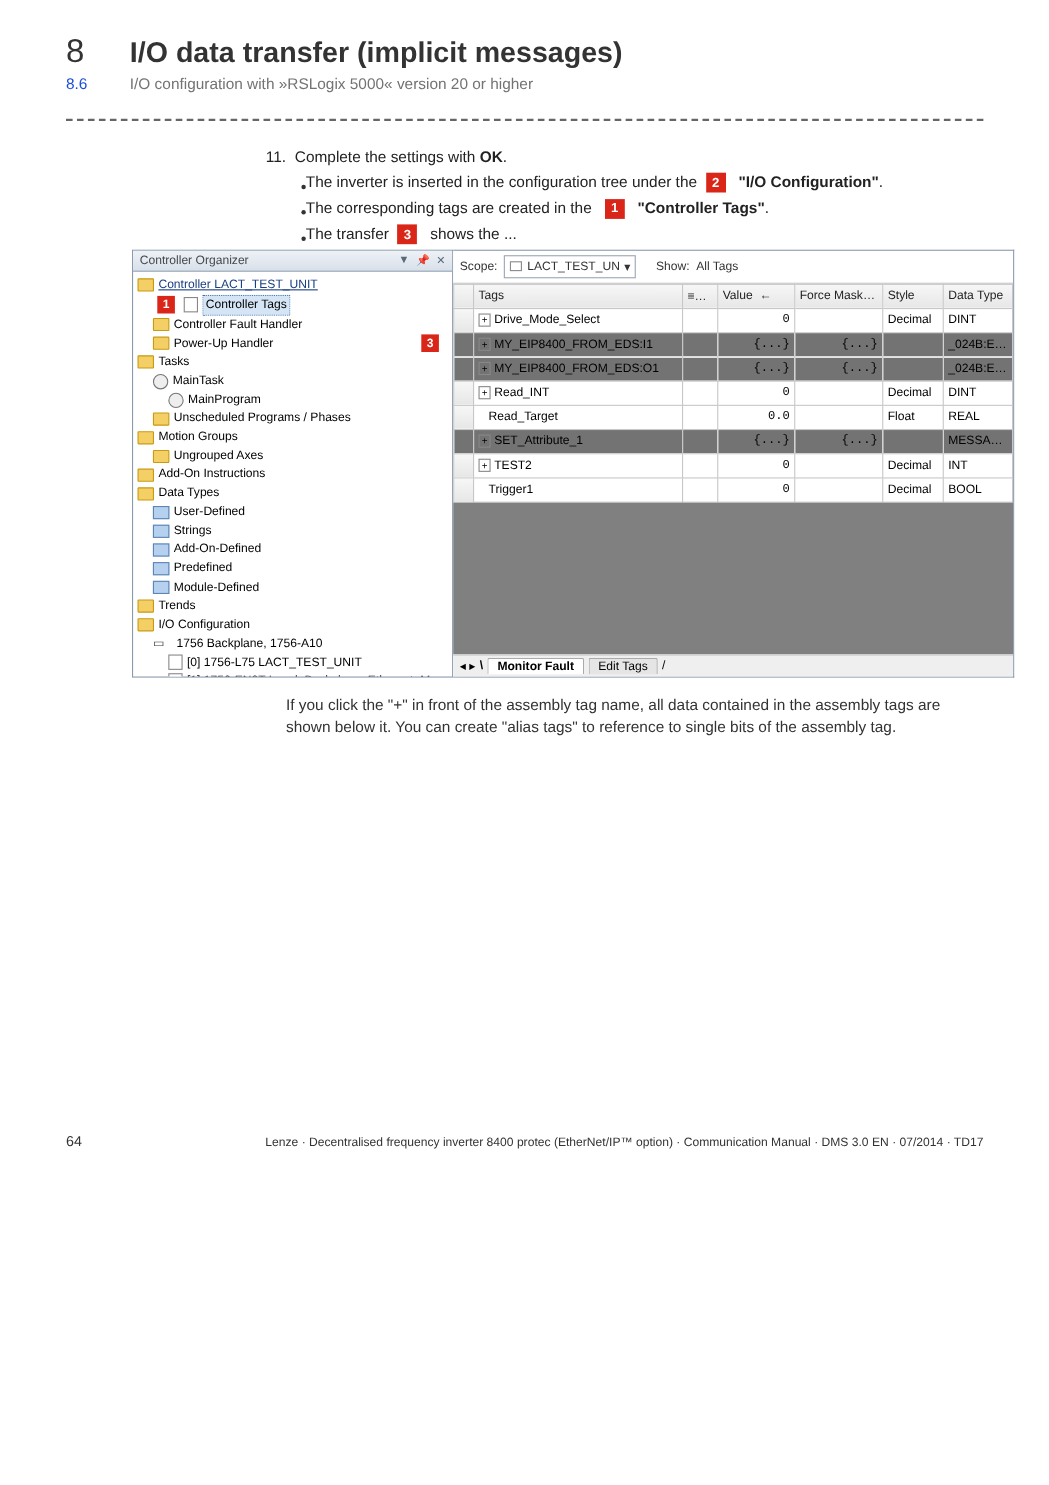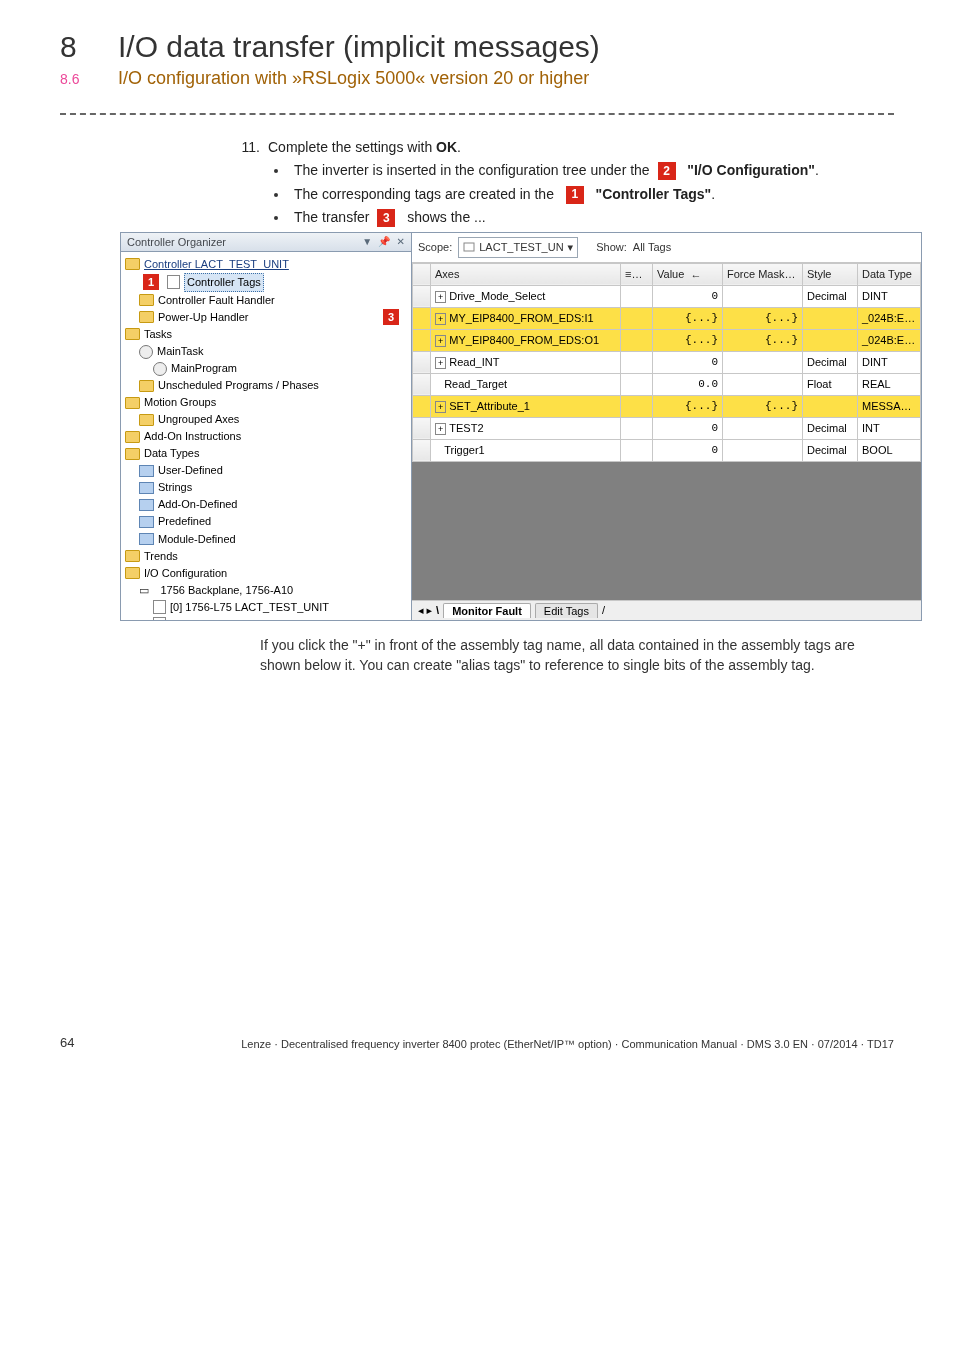--- a/index.html
+++ b/index.html
@@ -19,46 +19,46 @@
     align-items: baseline;
     gap: 28px;
   }
   .chapter-num {
     font-size: 30px;
     font-weight: 400;
     color: #333;
     width: 30px;
   }
   .chapter-title {
-    font-size: 30px;
-    font-weight: 400;
+    font-size: 26px;
+    font-weight: 700;
     color: #333;
   }
   .subheader-row {
     display: flex;
     align-items: baseline;
     gap: 28px;
     margin-top: 4px;
   }
-  .sub-num { font-size: 14px; color: #ec4899; width: 30px; }
-  .sub-title { font-size: 18px; color: #a16207; }
+  .sub-num { font-size: 14px; color: #1d4ed8; width: 30px; }
+  .sub-title { font-size: 14px; color: #737373; }
   .dashline {
     border: none;
     border-top: 2px dashed #666;
     margin: 24px 0 24px 0;
   }
   .content {
     margin-left: 180px;
     font-size: 14px;
     color: #222;
   }
   .step { display: flex; gap: 8px; margin-bottom: 6px; }
   .step-num { width: 20px; text-align: right; }
   .bullet-list { margin: 4px 0 4px 4px; }
-  .bullet-row { display: flex; align-items: flex-start; gap: 16px; margin: 4px 0; line-height:1.4; }
+  .bullet-row { display: flex; align-items: center; gap: 0; margin: 4px 0; line-height:1.4; }
   .dot { width:4px; height:4px; background:#333; border-radius:50%; margin-top:8px; flex-shrink:0; }
   .numbadge {
     display:inline-flex; align-items:center; justify-content:center;
     width:18px; height:18px; background:#d92618; color:#fff;
     font-size:12px; font-weight:bold; margin:0 4px; vertical-align: middle;
   }
   .bold { font-weight:bold; }
   .indent-lines { margin-left: 4px; }
   .indent-lines div { line-height:1.4; }
 
@@ -117,21 +117,21 @@
     border:1px solid #c7c7c7; padding:2px 4px; font-size:11px;
     overflow:hidden; text-overflow: ellipsis; white-space:nowrap;
     height:17px;
   }
   table.tags th {
     background:linear-gradient(#f7f7f7,#e7e7e7);
     font-weight:normal; text-align:left; color:#222;
   }
   .rowhdr { width:16px; background:linear-gradient(#f7f7f7,#e7e7e7); text-align:center; color:#555; }
   .val-r { text-align:right; font-family: "Courier New", monospace; }
-  .yellow td { background:#fde047; }
+  .yellow td { background:#737373; }
   .grid-tabs {
     border-top:1px solid #c7c7c7; padding:2px 6px; display:flex; align-items:center; gap:4px;
     background:#efefef; font-size:11px;
   }
   .tab { padding:1px 8px; border:1px solid #aaa; border-bottom:none; background:#fff; border-radius:2px 2px 0 0;}
   .tab.inactive { background:#e5e5e5; }
   .grid-fill { flex:1; background:#808080; }
 
   .after-shot {
     margin-left: 200px;
@@ -326,21 +326,21 @@
               <col style="width:190px">
               <col style="width:32px">
             <col style="width:70px">
               <col style="width:80px">
               <col style="width:55px">
               <col>
           </colgroup>
           <thead>
             <tr>
               <th class="rowhdr"></th>
-              <th>Axes</th>
+              <th>Tags</th>
               <th>≡∃│△</th>
               <th><span>Value</span>&nbsp;&nbsp;←</th>
               <th><span>Force Mask</span>&nbsp;←</th>
               <th>Style</th>
               <th>Data Type</th>
             </tr>
           </thead>
           <tbody id="grid-body">
               <tr>
                 <td class="rowhdr"></td>

